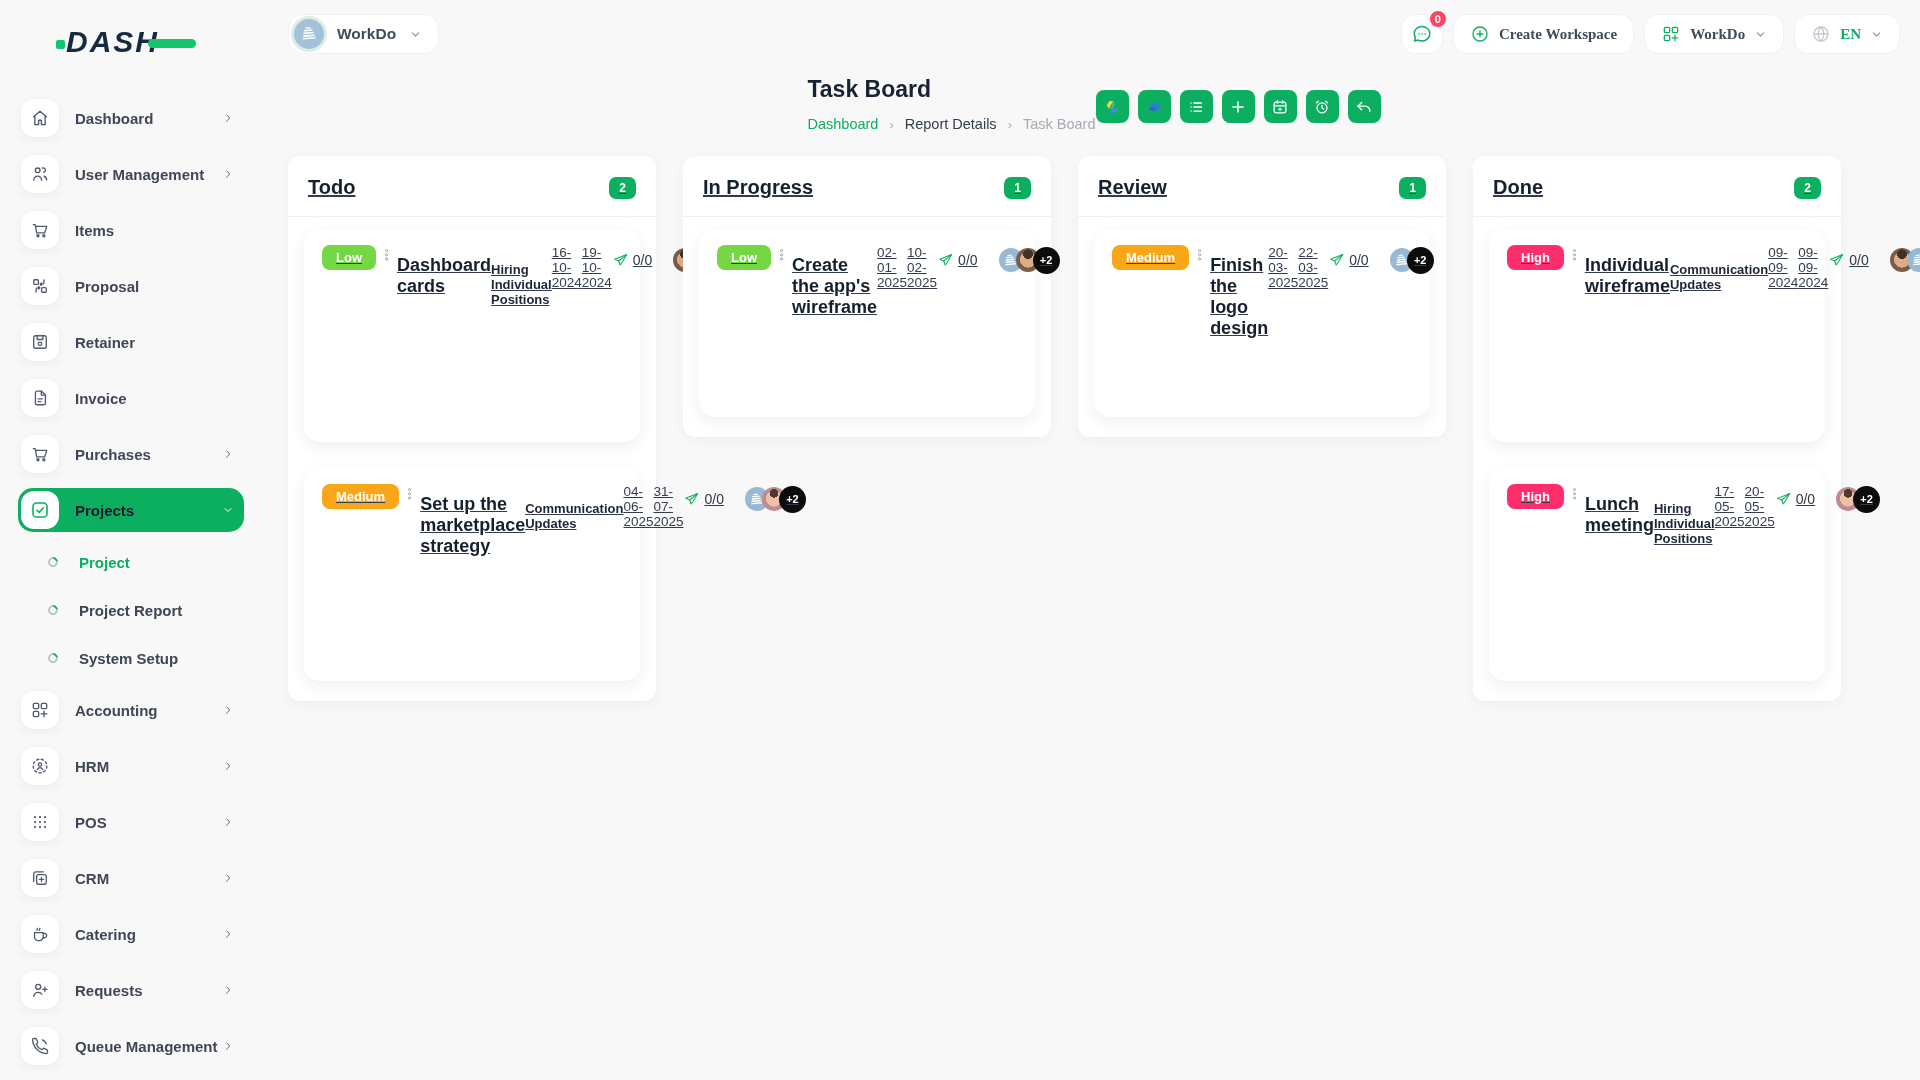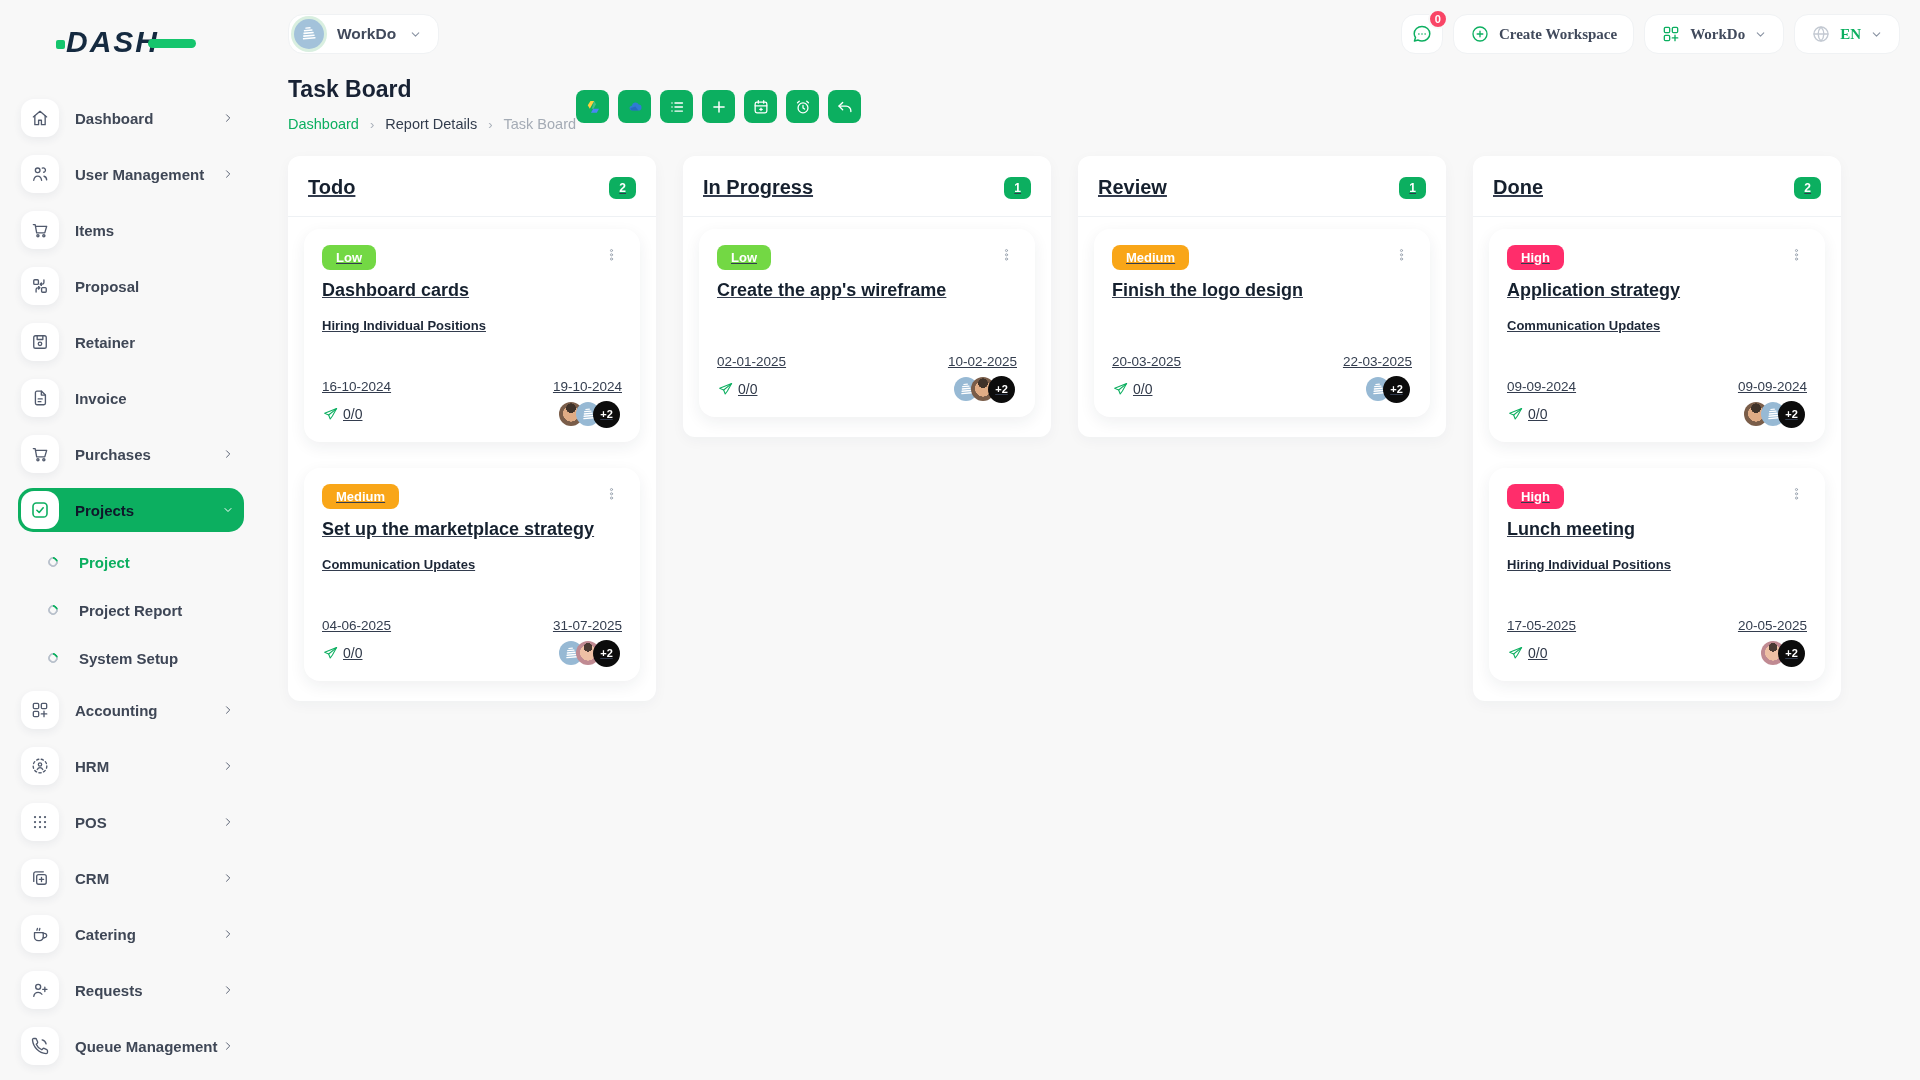--- a/index.html
+++ b/index.html
@@ -46,40 +46,40 @@
   .chat-btn svg { width:22px; height:22px; }
   .chat-badge { position:absolute; top:-6px; right:-6px; min-width:20px; height:20px; background:#f94566; border:2px solid #f8f8f8; border-radius:10px; color:#fff; font-size:11px; font-weight:700; display:flex; align-items:center; justify-content:center; padding:0 5px; }
   .pill-btn { height:40px; background:#fff; border:1px solid #f0f2f4; border-radius:14px; display:flex; align-items:center; gap:9px; padding:0 16px; font-size:15px; font-weight:600; color:#414a5c; cursor:pointer;font-family:Liberation Serif, serif; }
   .pill-btn .lead-icon { display:flex; color:#0CAF60; }
   .pill-btn .lead-icon svg { width:20px; height:20px; }
   .pill-btn .globe { color:#c3c9d2; }
   .lang-code { color:#0CAF60; font-weight:700; }
 
   
   .content { padding:22px 20px 0 28px; flex:1; }
-  .page-head { display:flex; justify-content:flex-start; align-items:flex-start; }
+  .page-head { display:flex; justify-content:center; align-items:flex-start; }
   .page-title { font-size:23px; font-weight:700; color:#182234; }
   .breadcrumb { display:flex; align-items:center; gap:11px; margin-top:13px; font-size:14.5px; }
   .bc-link-green { color:#0CAF60; cursor:pointer; }
   .bc-link-dark { color:#323c4d; cursor:pointer; }
   .bc-current { color:#a4abb5; }
   .bc-sep { color:#a9b0ba; font-size:13px; }
   .toolbar { display:flex; gap:9px; margin-top:14px; }
   .tool-btn { width:33px; height:33px; border:none; background:#0CAF60; border-radius:8px; display:flex; align-items:center; justify-content:center; color:#fff; cursor:pointer; }
   .tool-btn svg { width:18px; height:18px; }
 
   
   .board { display:flex; gap:27px; margin-top:24px; align-items:flex-start;text-decoration:underline; }
   .col { width:368px; flex:0 0 368px; background:#fff; border-radius:12px; box-shadow:0 4px 14px rgba(30,45,70,.04); }
   .col-head { display:flex; justify-content:space-between; align-items:center; padding:20px 20px 17px; }
   .col-title { font-size:20px; font-weight:700; color:#16202e; }
   .col-count { background:#0CAF60; color:#fff; font-size:12px; font-weight:700; padding:4px 10px; border-radius:7px; cursor:default; }
   .col-divider { height:1px; background:#eef1f4; }
   .col-body { padding:12px 16px 20px; display:flex; flex-direction:column; gap:26px; }
-  .t-card { background:#fff; border-radius:16px; box-shadow:0 5px 16px rgba(25,39,62,.07); padding:16px 18px 13px; display:flex; flex-direction:column; min-height:188px; cursor:grab; }
+  .t-card { background:#fff; border-radius:16px; box-shadow:0 5px 16px rgba(25,39,62,.07); padding:16px 18px 13px; display:flex; flex-direction:row; min-height:188px; cursor:grab; }
   .t-card.has-ms { min-height:213px; }
   .t-card-top { display:flex; justify-content:space-between; align-items:flex-start; }
   .prio { font-size:13px; font-weight:600; color:#fff; padding:5px 14px; border-radius:8px; }
   .kebab { background:none; border:none; color:#98a1ad; padding:2px; cursor:pointer; }
   .kebab svg { width:17px; height:17px; }
   .t-title { font-size:18px; font-weight:700; color:#15202e; margin-top:10px; }
   .t-ms { font-size:13px; font-weight:700; color:#1c2636; margin-top:17px; }
   .t-spacer { flex:1; min-height:18px; }
   .t-dates { display:flex; justify-content:space-between; font-size:13.5px; color:#333d4e; margin-bottom:5px; }
   .t-foot { display:flex; justify-content:space-between; align-items:center; height:30px;gap:28px; }
@@ -689,21 +689,21 @@
           <div class="col-body">
             <article class="t-card has-ms">
               <div class="t-card-top">
                 <span class="prio" style="background-color: rgb(255, 45, 107);">High</span>
                 <button class="kebab"><span><svg viewBox="0 0 24 24" fill="none" stroke="currentColor" stroke-width="1.3" stroke-linecap="round" stroke-linejoin="round">
                       <circle cx="12" cy="5" r="1.5"></circle>
                       <circle cx="12" cy="11" r="1.5"></circle>
                       <circle cx="12" cy="17" r="1.5"></circle>
                     </svg></span></button>
               </div>
-              <div class="t-title">Application strategy</div>
+              <div class="t-title">Individual wireframe</div>
               <div class="t-ms">Communication Updates</div>
               <div class="t-spacer"></div>
               <div class="t-dates">
                 <span>09-09-2024</span>
                 <span>09-09-2024</span>
               </div>
               <div class="t-foot">
                 <span class="t-prog">
                   <span style="display: flex; color: rgb(12, 175, 96);">
                     <svg viewBox="0 0 24 24" fill="none" stroke="currentColor" stroke-width="1.5" stroke-linecap="round" stroke-linejoin="round">

